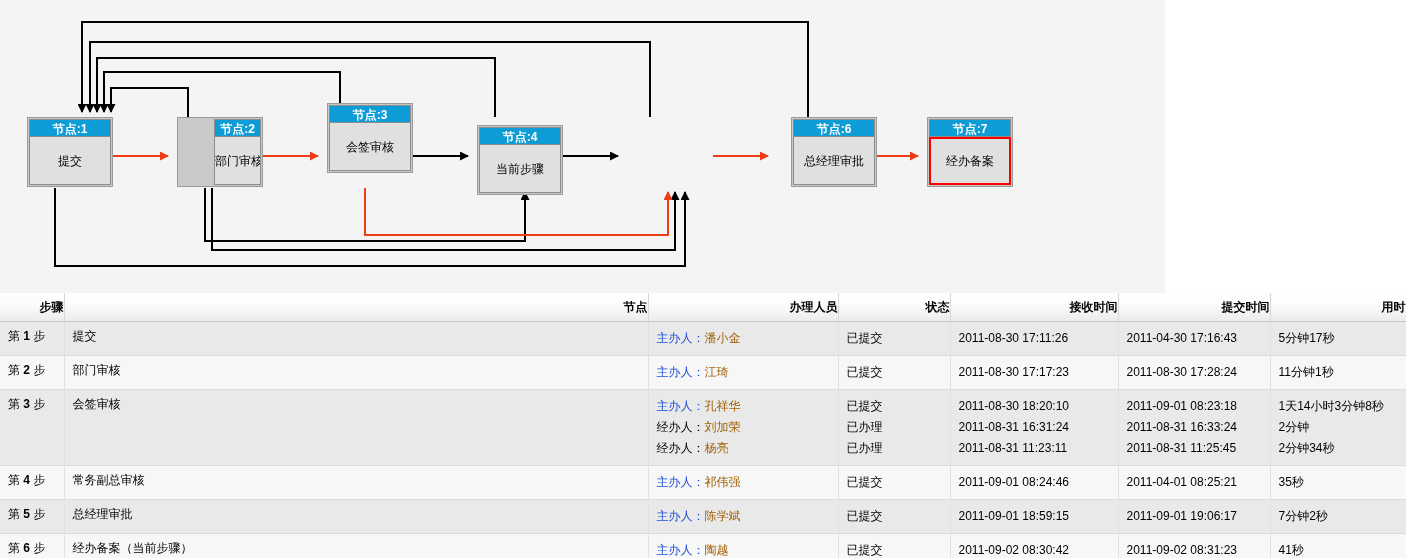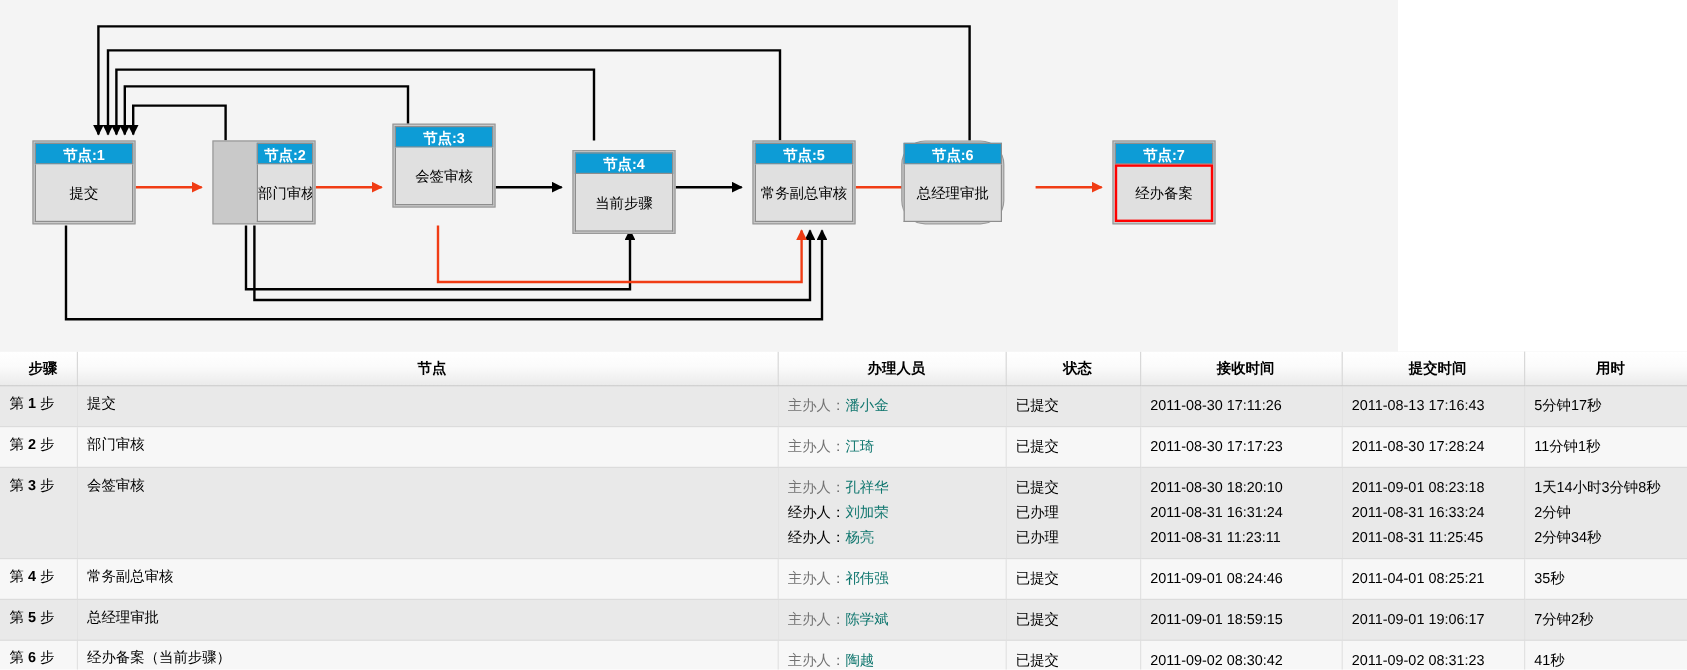--- a/index.html
+++ b/index.html
@@ -37,42 +37,42 @@
   .node.current .node-bd{
     border:2px solid #ff0000;
     line-height:44px;
   }
   
   #step-table{
     width:1406px;border-collapse:collapse;table-layout:fixed;
     font-size:12px;
   }
   #step-table thead th{
-    text-align:center;font-weight:bold;font-size:12px;
+    text-align:right;font-weight:bold;font-size:12px;
     height:28px;padding:0 0 0 8px;
     background:linear-gradient(to bottom,#ffffff 0%,#fbfbfb 45%,#ebebeb 100%);
     border-bottom:1px solid #c8c8c8;
     border-right:1px solid #d8d8d8;
     color:#000;
     vertical-align:middle;
     margin-top:43px;
   }
   #step-table thead th.first{border-left:none;}
   #step-table tbody td{
     padding:6px 0 6px 8px;vertical-align:top;
     border-bottom:1px solid #dcdcdc;
     border-right:1px solid #e2e2e2;
     color:#000;
   }
   #step-table tbody tr.odd td{background:#e9e9e9;}
   #step-table tbody tr.even td{background:#f7f7f7;}
   td.col-step{white-space:nowrap;}
   td.col-step b{font-weight:bold;}
-  .lnk{color:#737373;}
-  .lnk-blue{color:#0f766e;}
+  .lnk{color:#1d4ed8;}
+  .lnk-blue{color:#a16207;}
   .subline{line-height:21px;white-space:nowrap;}
   .nowrap{white-space:nowrap;}
   .col-w-step{width:64px;}
   .col-w-node{width:584px;}
   .col-w-user{width:190px;}
   .col-w-state{width:112px;}
   .col-w-recv{width:168px;}
   .col-w-sub{width:152px;}
   .col-w-dur{width:136px;}
 </style>
@@ -129,25 +129,21 @@
     <div class="node-bd">部门审核</div>
   </div>
   <div class="node" style="left:327px;top:103px;">
     <div class="node-hd">节点:3</div>
     <div class="node-bd">会签审核</div>
   </div>
   <div class="node" style="left:477px;top:125px;">
     <div class="node-hd">节点:4</div>
     <div class="node-bd">当前步骤</div>
   </div>
-  <div class="node" style="left:627px;top:117px;">
-    <div class="node-hd">节点:5</div>
-    <div class="node-bd">常务副总审核</div>
-  </div>
-  <div class="node" style="left:751px;top:117px;border-radius:20px;">
+  <div class="node" style="left:791px;top:117px;">
     <div class="node-hd">节点:6</div>
     <div class="node-bd">总经理审批</div>
   </div>
   <div class="node current" style="left:927px;top:117px;">
     <div class="node-hd">节点:7</div>
     <div class="node-bd">经办备案</div>
   </div>
 </div>
 
 <table id="step-table">
@@ -178,21 +174,21 @@
         <td>
           <div class="subline"><span class="lnk">主办人：</span><span class="lnk-blue">潘小金</span></div>
         </td>
         <td>
           <div class="subline">已提交</div>
         </td>
         <td>
           <div class="subline nowrap">2011-08-30 17:11:26</div>
         </td>
         <td>
-          <div class="subline nowrap">2011-08-13 17:16:43</div>
+          <div class="subline nowrap">2011-04-30 17:16:43</div>
         </td>
         <td>
           <div class="subline nowrap">5分钟17秒</div>
         </td>
       </tr>
       <tr class="even">
         <td class="col-step"><span>第</span> <b>2</b> <span>步</span></td>
         <td>部门审核</td>
         <td>
           <div class="subline"><span class="lnk">主办人：</span><span class="lnk-blue">江琦</span></div>

